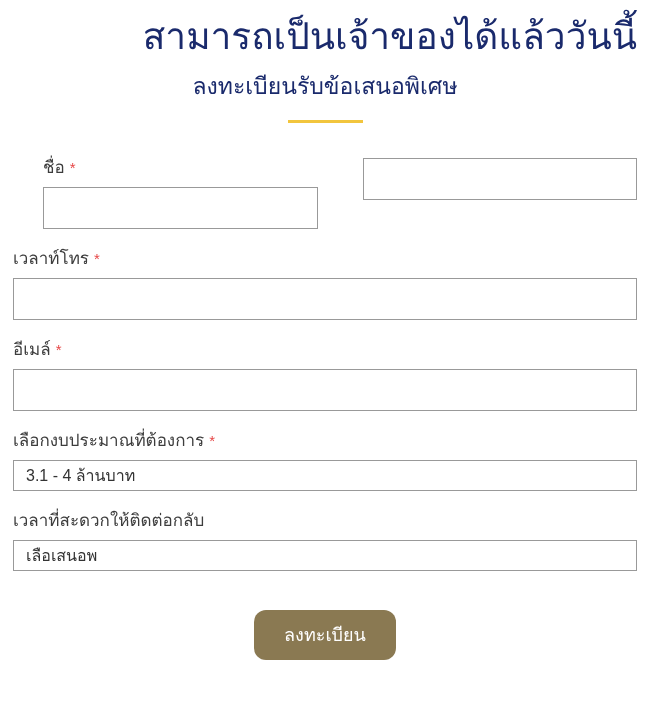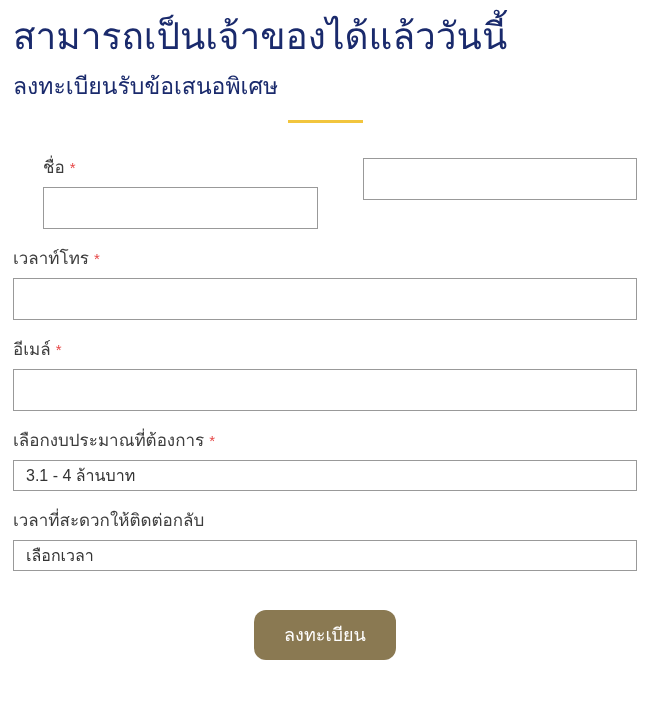--- a/index.html
+++ b/index.html
@@ -19,28 +19,29 @@
   }
   .page {
     width: 650px;
     height: 703px;
     margin: 0 auto;
     padding: 8px 13px 0;
     overflow: hidden;
   }
   .title {
     margin: 6px 0 0;
-    text-align: left;
+    text-align: right;
     font-size: 37px;
     line-height: 1.25;
     font-weight: 500;
     color: var(--navy);
   }
   .subtitle {
     margin: 13px 0 16px;
+    text-align: center;
     font-size: 23px;
     line-height: 1.2;
     font-weight: 400;
     color: var(--navy);
   }
   .divider {
     width: 75px;
     height: 3px;
     background: var(--gold);
     margin: 19px auto 0;
@@ -141,21 +142,21 @@
       <input type="text" class="text-input" value="" style="">
     </div>
 
     <div class="field">
       <label class="field-label"><span>เลือกงบประมาณที่ต้องการ</span><span class="req">*</span></label>
       <div class="select-box">3.1 - 4 ล้านบาท</div>
     </div>
 
     <div class="field">
       <label class="field-label"><span>เวลาที่สะดวกให้ติดต่อกลับ</span></label>
-      <div class="select-box">เลือกเวลา</div>
+      <div class="select-box">เลือเสนอพ</div>
     </div>
 
     <div class="actions">
       <button type="submit" class="submit-btn">ลงทะเบียน</button>
     </div>
 
   </form>
 </div>
 
 </body></html>

